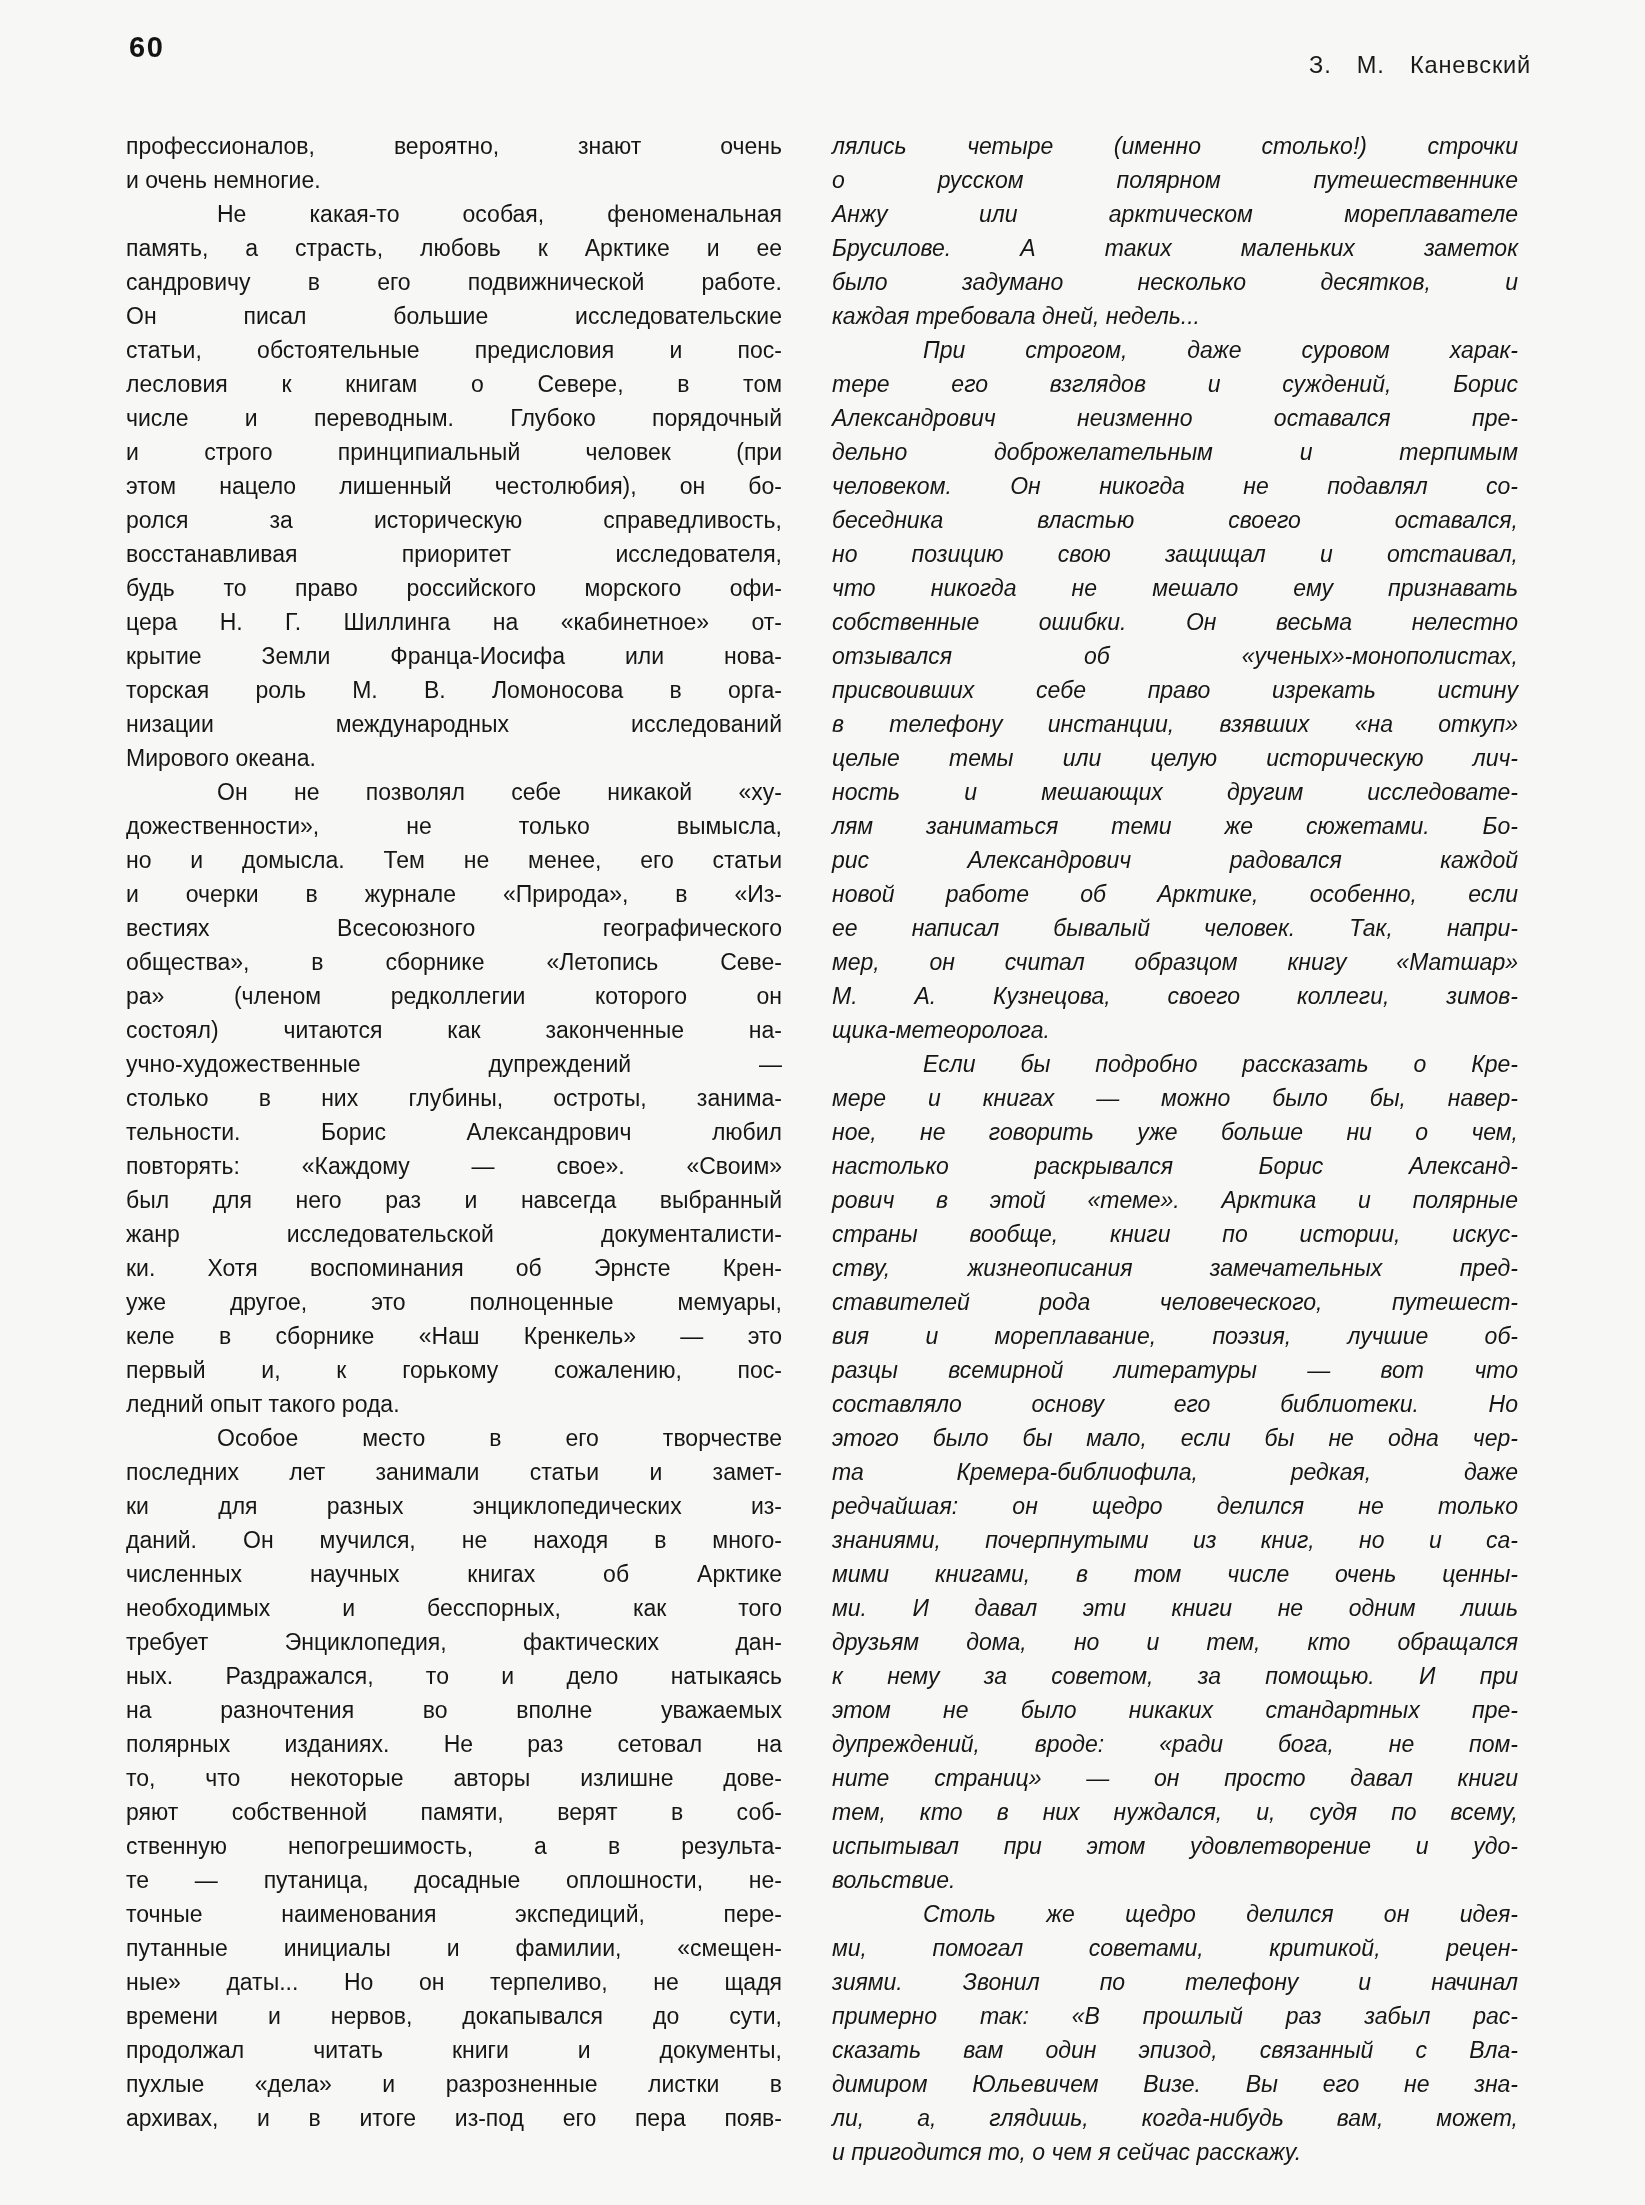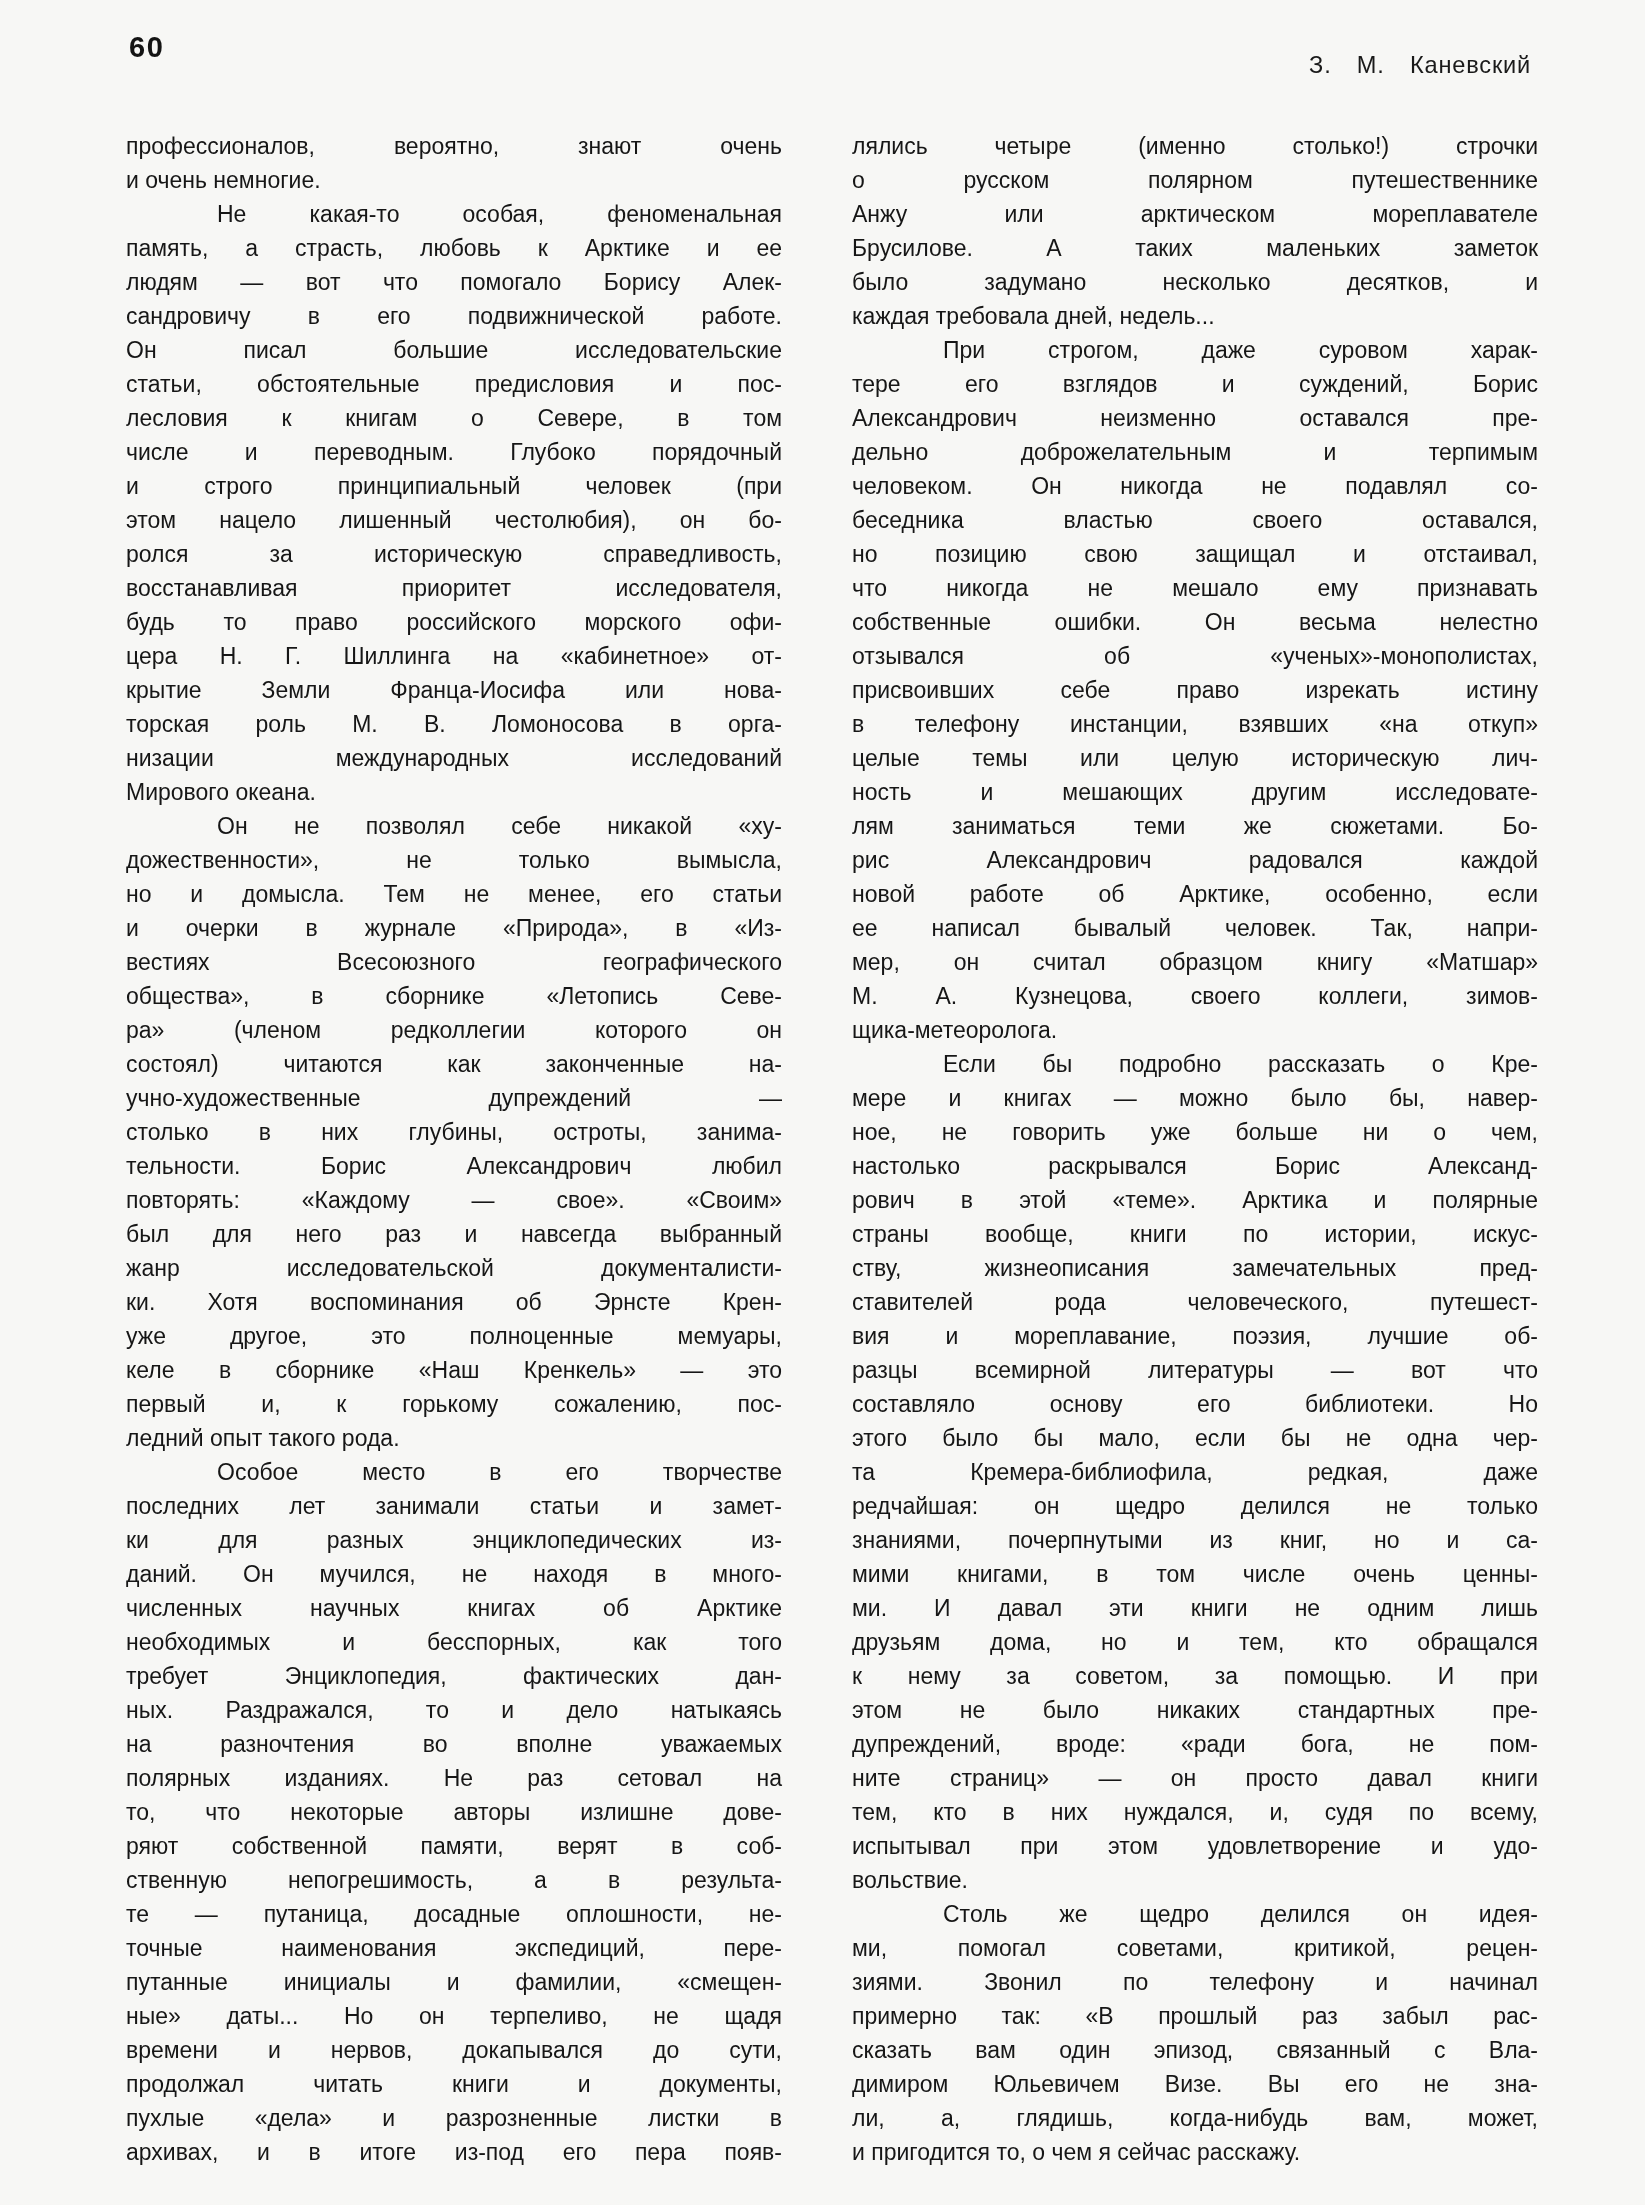--- a/index.html
+++ b/index.html
@@ -38,21 +38,21 @@
     margin-top: 16px;
   }
   .column {
     position: absolute;
     top: 129px;
     font-size: 23px;
     line-height: 34px;
     color: #161616;
   }
   .column-left  { left: 126px;  width: 656px; }
-  .column-right { left: 852px; width: 686px; }
+  .column-right { left: 832px; width: 686px; font-style: italic; }
   .line {
     height: 34px;
     white-space: nowrap;
     text-align: justify;
     text-align-last: justify;
     overflow: visible;
   }
   .line.indent {
     padding-left: 91px;
   }
@@ -65,21 +65,20 @@
 <body>
 
 <div class="page">
   <div class="page-number">60</div>
   <div class="running-head">З. М. Каневский</div>
   <div class="column column-left">
       <div class="line">профессионалов, вероятно, знают очень</div>
       <div class="line end">и очень немногие.</div>
       <div class="line indent">Не какая-то особая, феноменальная</div>
       <div class="line">память, а страсть, любовь к Арктике и ее</div>
-      <div class="line">людям — вот что помогало Борису Алек-</div>
       <div class="line">сандровичу в его подвижнической работе.</div>
       <div class="line">Он писал большие исследовательские</div>
       <div class="line">статьи, обстоятельные предисловия и пос-</div>
       <div class="line">лесловия к книгам о Севере, в том</div>
       <div class="line">числе и переводным. Глубоко порядочный</div>
       <div class="line">и строго принципиальный человек (при</div>
       <div class="line">этом нацело лишенный честолюбия), он бо-</div>
       <div class="line">ролся за историческую справедливость,</div>
       <div class="line">восстанавливая приоритет исследователя,</div>
       <div class="line">будь то право российского морского офи-</div>

